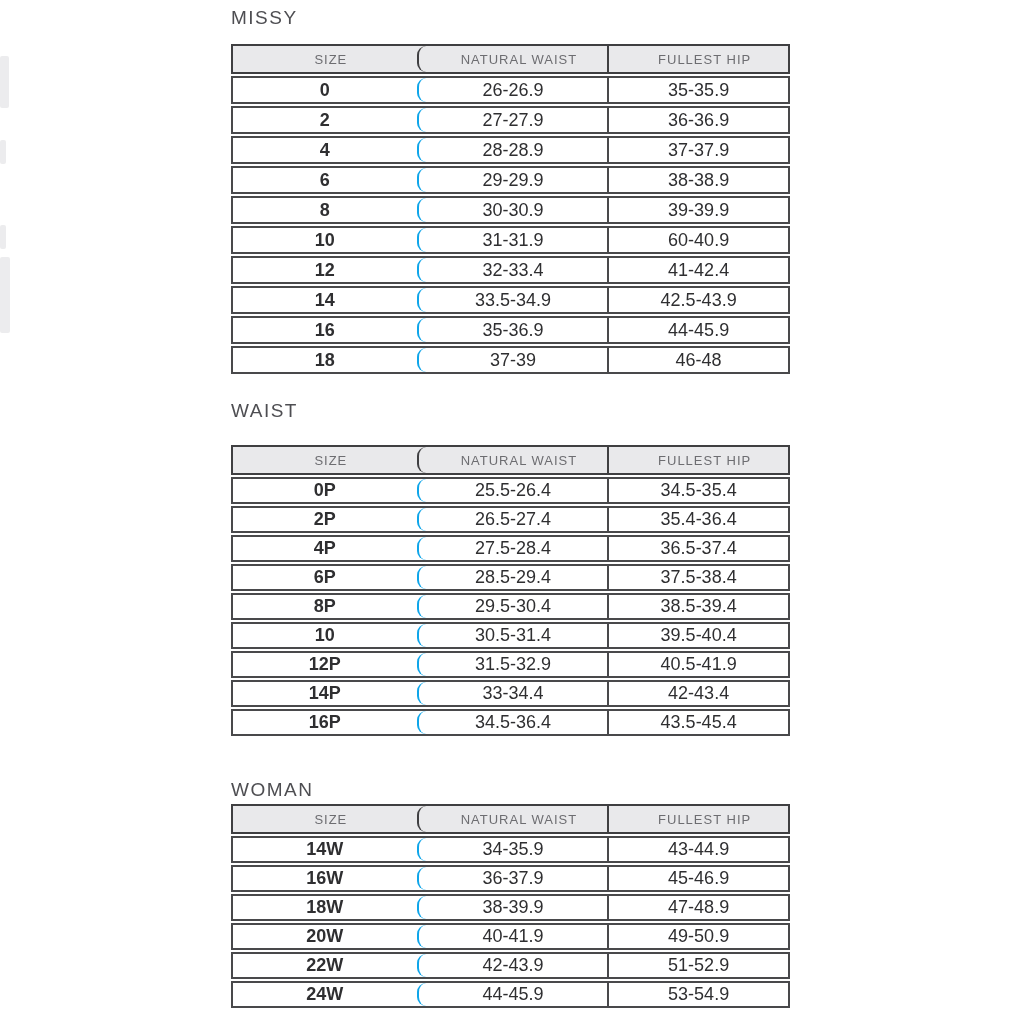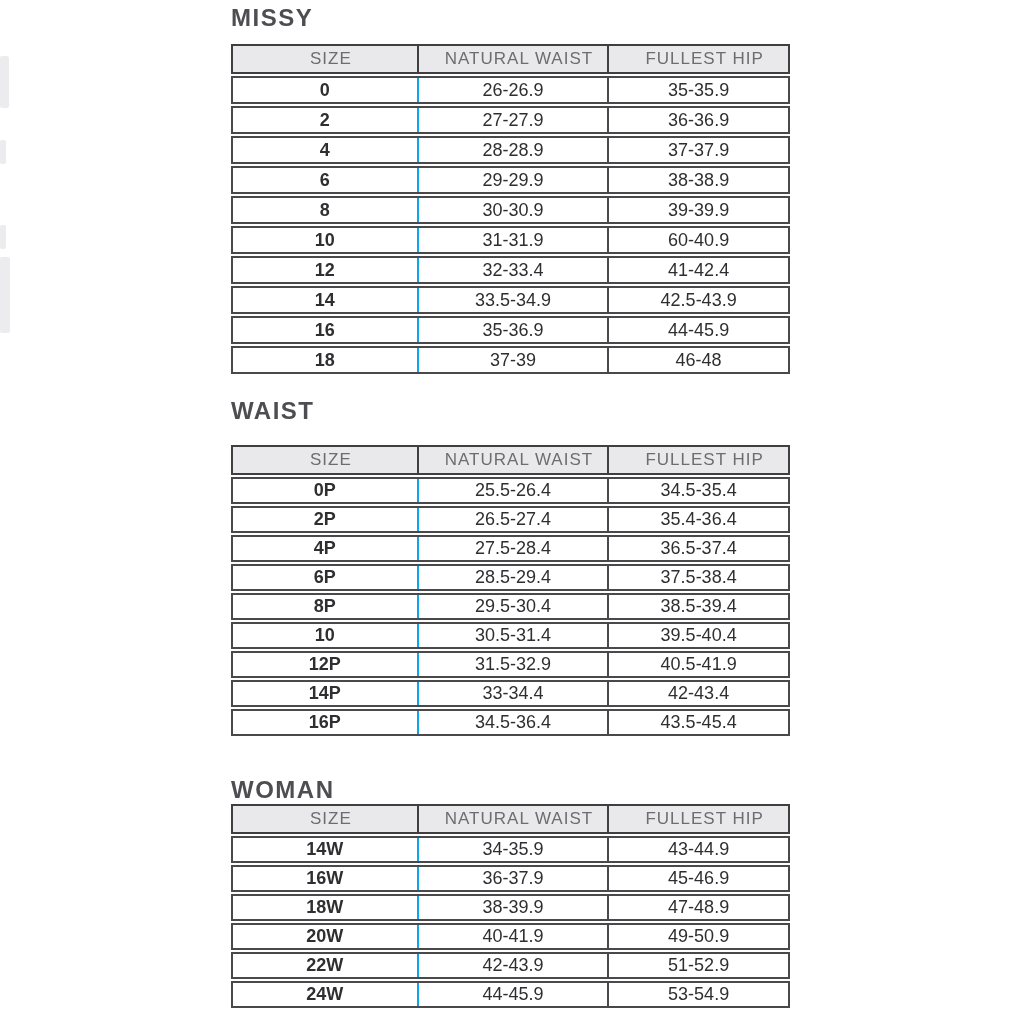--- a/index.html
+++ b/index.html
@@ -5,23 +5,23 @@
   html, body { margin:0; padding:0; }
   body {
     width:1024px; height:1024px;
     background:#ffffff;
     font-family:"Liberation Sans", sans-serif;
     position:relative;
     overflow:hidden;
   }
   .title {
     position:absolute; left:231px;
-    font-size:24px; line-height:24px;
+    font-size:19px; line-height:24px;
     color:#4e4e52; letter-spacing:1.5px;
-    font-weight:700;
+    font-weight:400;
   }
   .size-table {
     position:absolute; left:231px; width:559px;
   }
   .row {
     display:flex;
     box-sizing:border-box;
     border:2px solid #49494b;
     background:#ffffff;
     margin-bottom:2px;
@@ -33,24 +33,24 @@
     background:#e9e9eb;
     border-color:#3f3f41;
   }
   .cell {
     box-sizing:border-box;
     display:flex; align-items:center; justify-content:center;
     font-size:18px; color:#2f2f31;
     white-space:nowrap;
   }
   .c1 { width:187px; font-weight:700; }
-  .c2 { width:194px; border-left:2px solid #0ea5e9; }
+  .c2 { width:194px; border-left:2px solid #0ea5e9;border-radius:9px; }
   .c3 { width:184px; border-left:2px solid #49494b; }
   .header .cell {
-    font-size:17px; color:#6d6d71;
+    font-size:13px; color:#6d6d71;
     font-weight:400; letter-spacing:1px;padding-left:12px;
   }
   .header .c2, .header .c3 { border-left-color:#3f3f41; }
   .edge-artifact {
     position:absolute; left:0;
     background:#ececee;
     border-radius:2px;
   }
 </style>
 </head>

